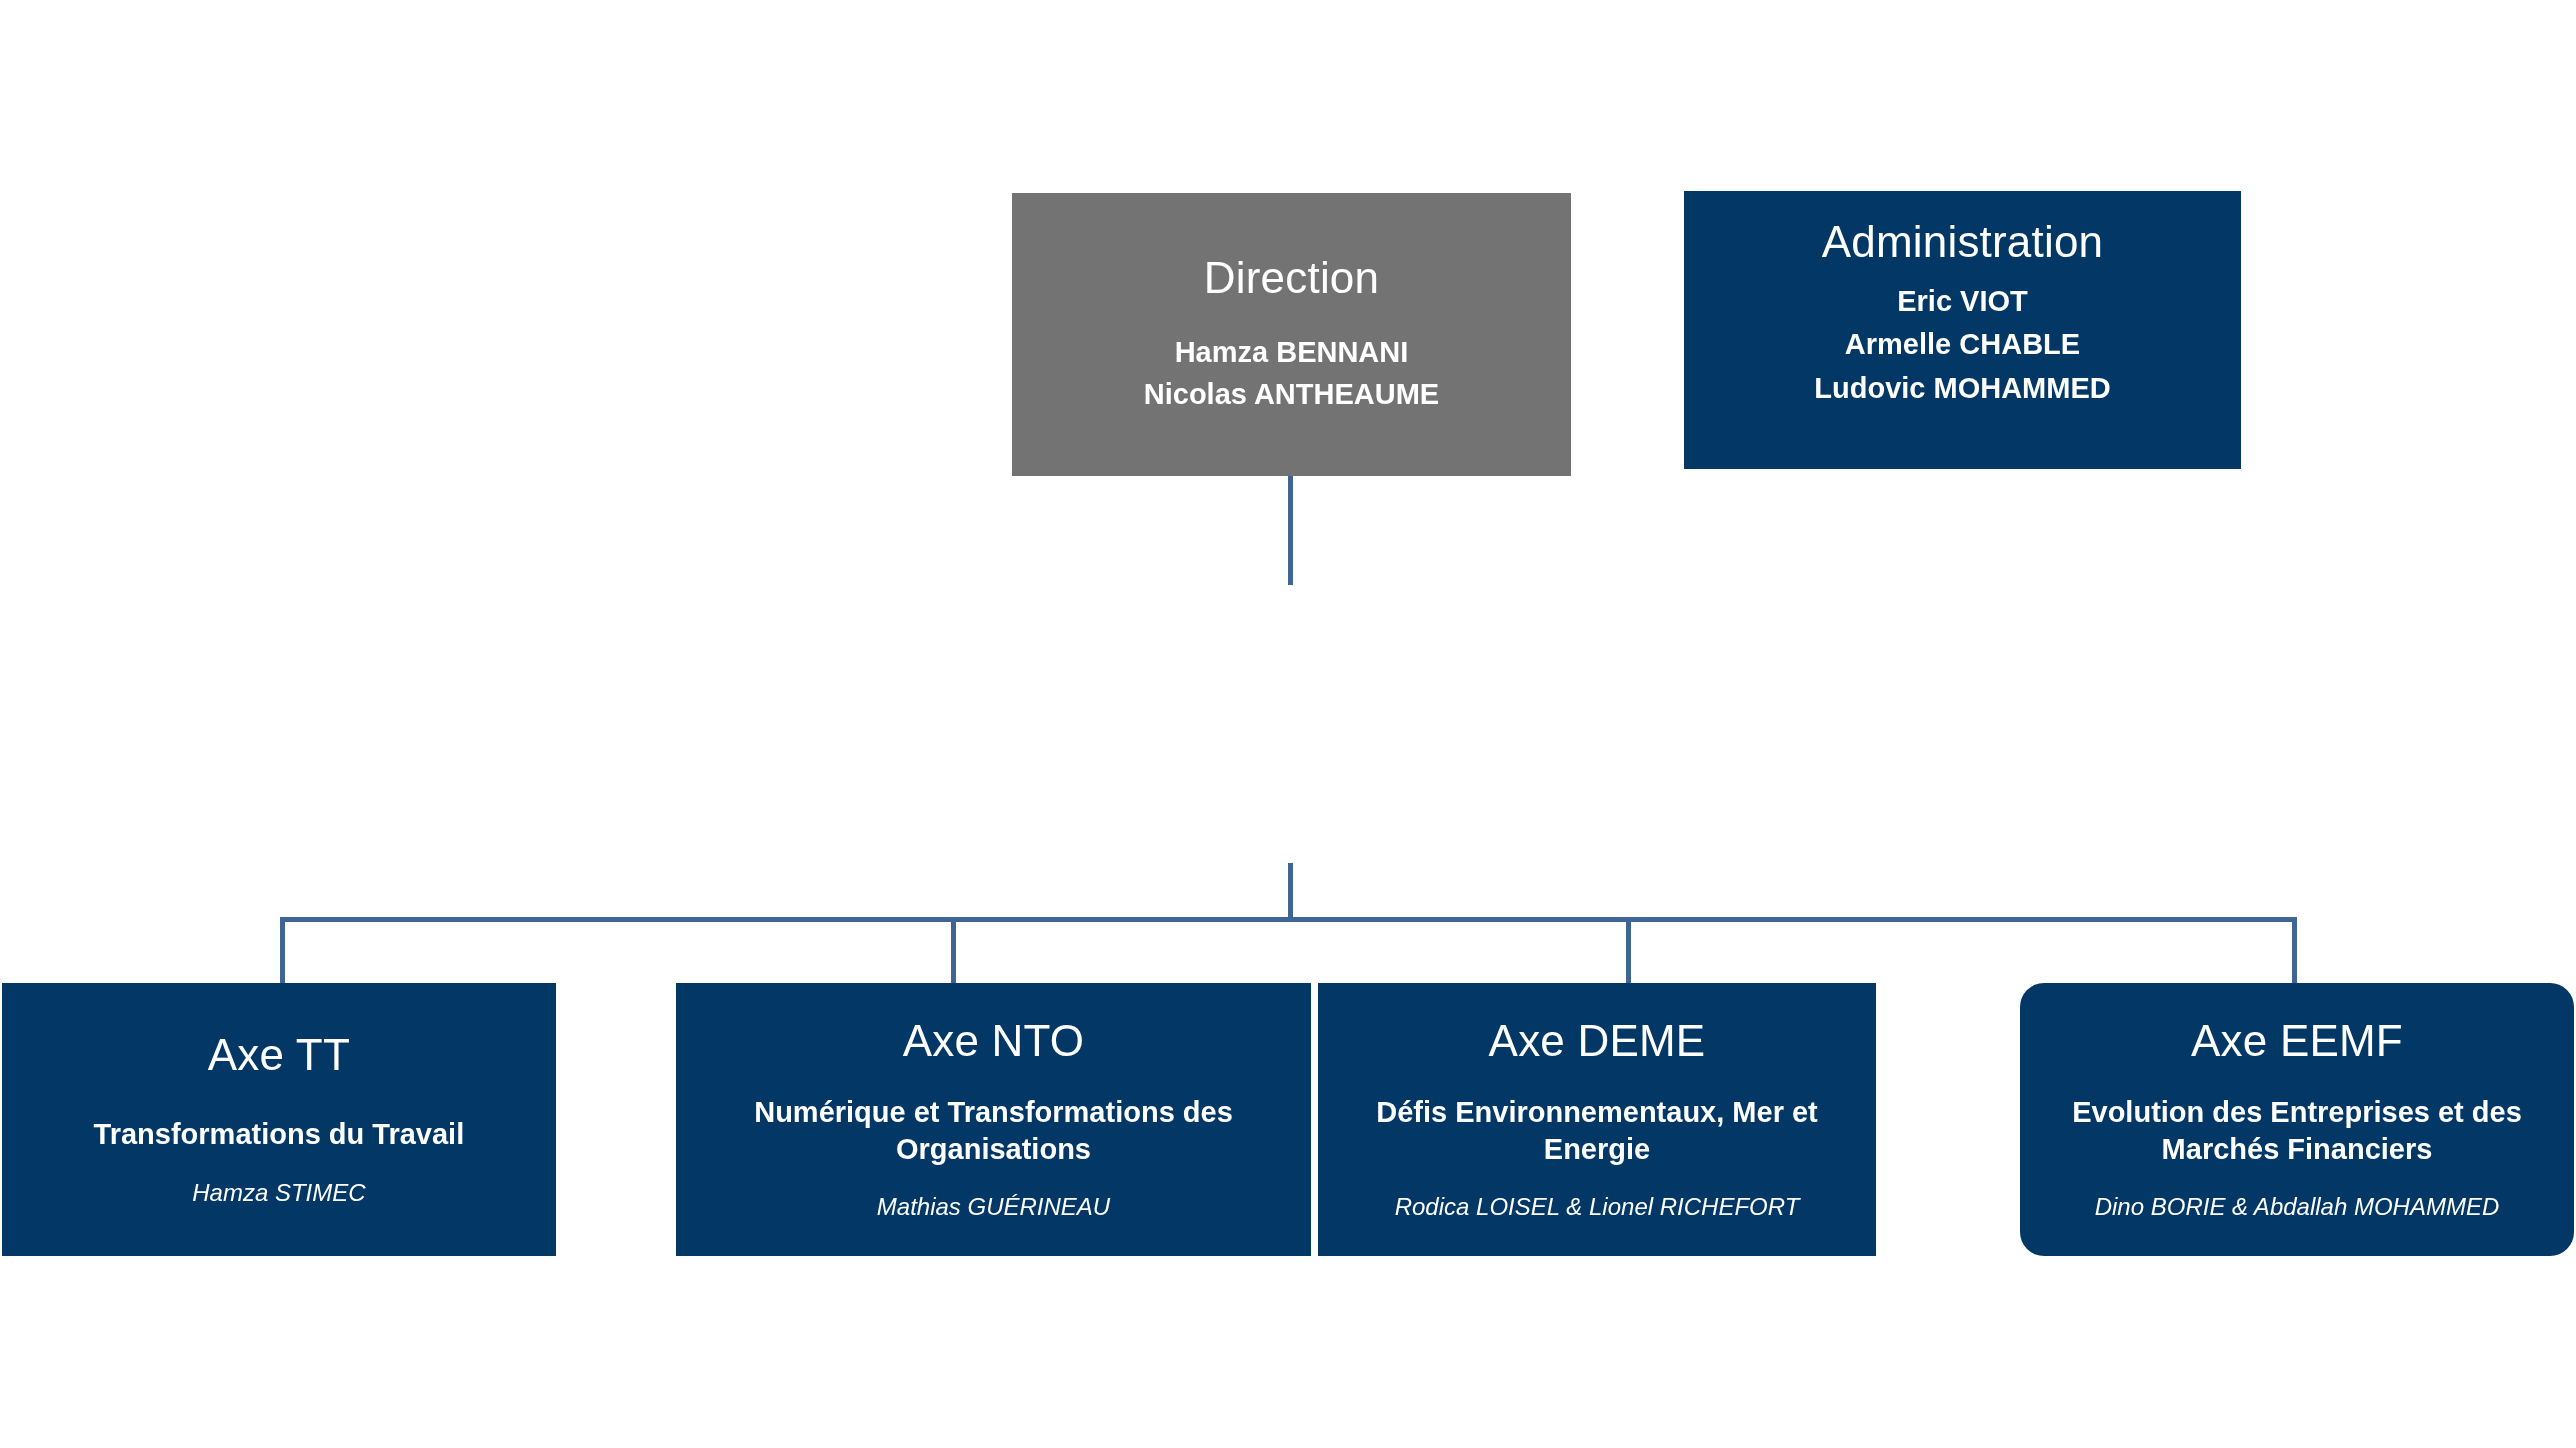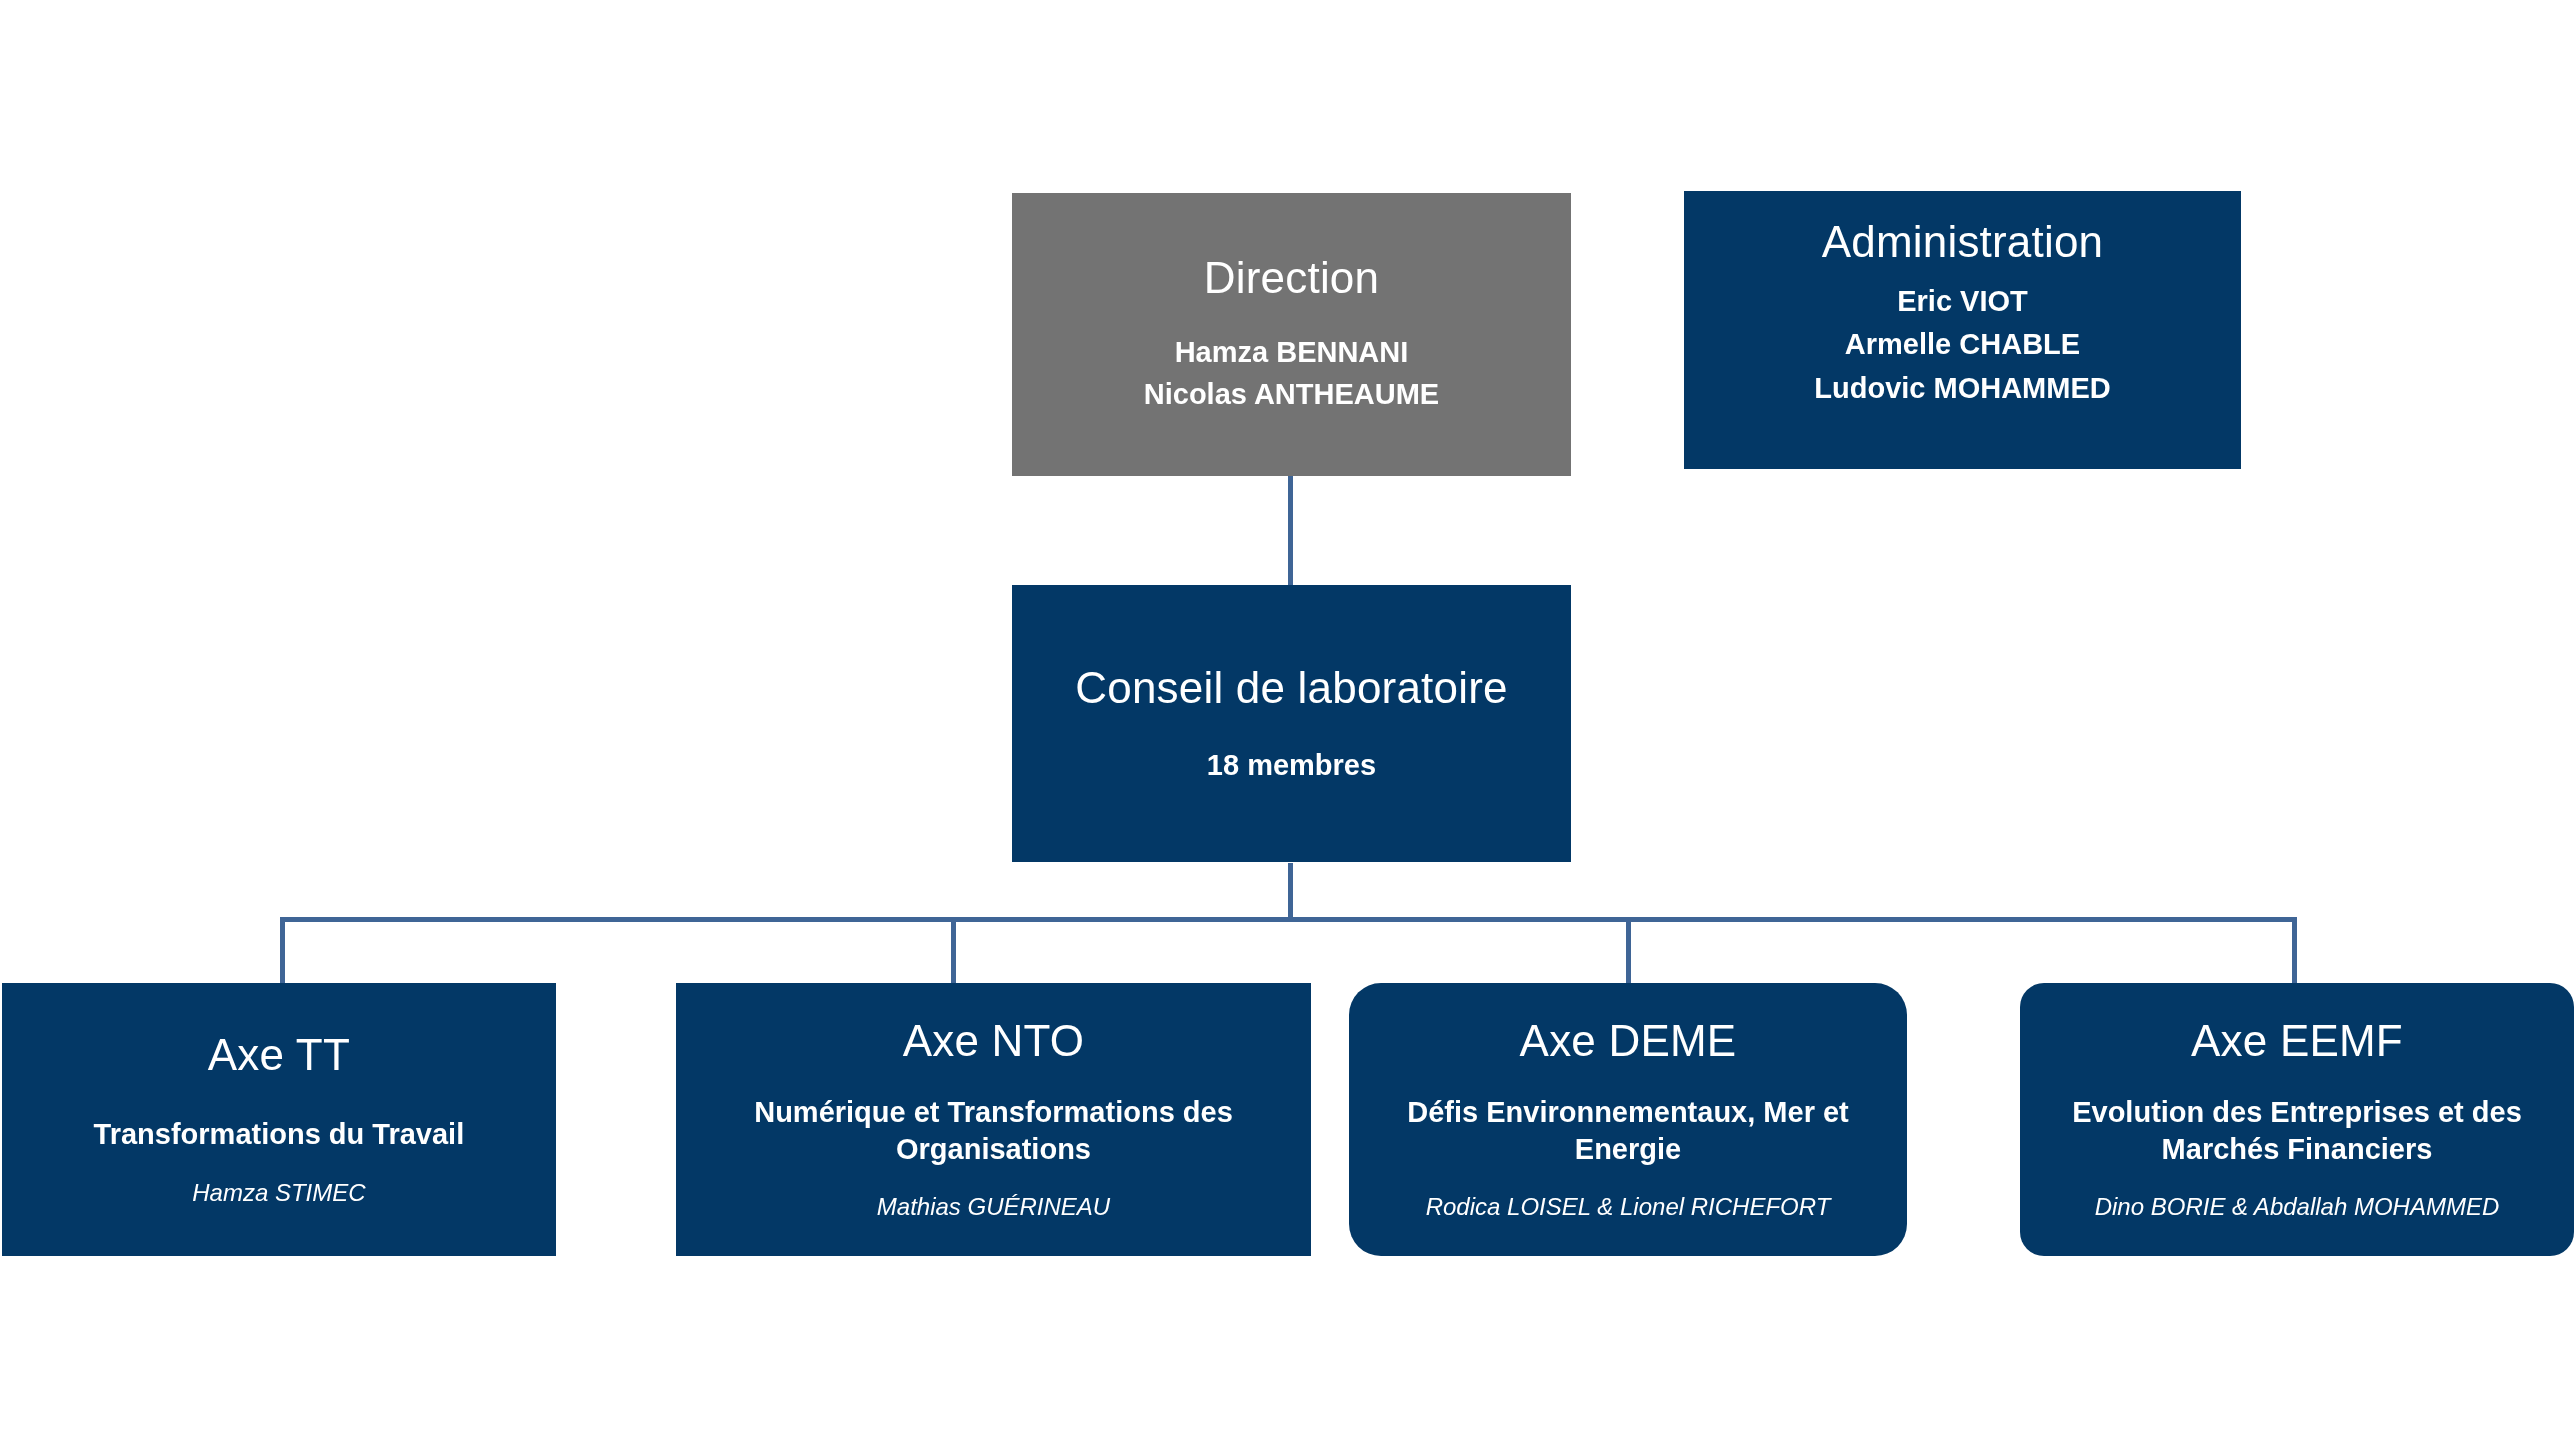--- a/index.html
+++ b/index.html
@@ -81,21 +81,21 @@
     top: 983px;
     height: 273px;
     padding: 7.7px 11.6px;
   }
   .axis-node .node-title { margin-bottom: 3.9px; }
   .axis-node .node-sub   { }
   .axis-node .node-lead  { }
 
   #node-axe-tt   { left: 1.9px;    width: 554px; }
   #node-axe-nto  { left: 676px;  width: 635px; }
-  #node-axe-deme { left = 0; left: 1349px; width: 558px; border-radius: 32px; }
+  #node-axe-deme { left = 0; left: 1318px; width: 558px; }
   #node-axe-eemf { left: 2020px; width: 554px; }
 
   
   .conn {
     position: absolute;
     background: #3f6596;
   }
   .conn-v { width: 4.8px; }
   .conn-h { height: 4.8px; }
 
@@ -136,24 +136,20 @@
     <div class="node-sub">Nicolas ANTHEAUME</div>
   </div>
 
   <div class="node" id="node-administration" style="background: rgb(3, 56, 102); color: rgb(255, 255, 255); align-items: center;">
     <div class="node-title">Administration</div>
     <div class="node-sub">Eric VIOT</div>
     <div class="node-sub">Armelle CHABLE</div>
     <div class="node-sub">Ludovic MOHAMMED</div>
   </div>
 
-  <div class="node" id="node-conseil" style="background: rgb(3, 56, 102); color: rgb(255, 255, 255);">
-    <div class="node-title">Conseil de laboratoire</div>
-    <div class="node-sub">18 membres</div>
-  </div>
 
   <div class="node axis-node" id="node-axe-tt" style="background: rgb(3, 56, 102); color: rgb(255, 255, 255);">
     <div class="node-title">Axe TT</div>
     <div class="gap-lg"></div>
     <div class="node-sub">Transformations du Travail</div>
     <div class="gap-md"></div>
     <div class="node-lead">Hamza STIMEC</div>
   </div>
 
   <div class="node axis-node" id="node-axe-nto" style="background: rgb(3, 56, 102); color: rgb(255, 255, 255);">

